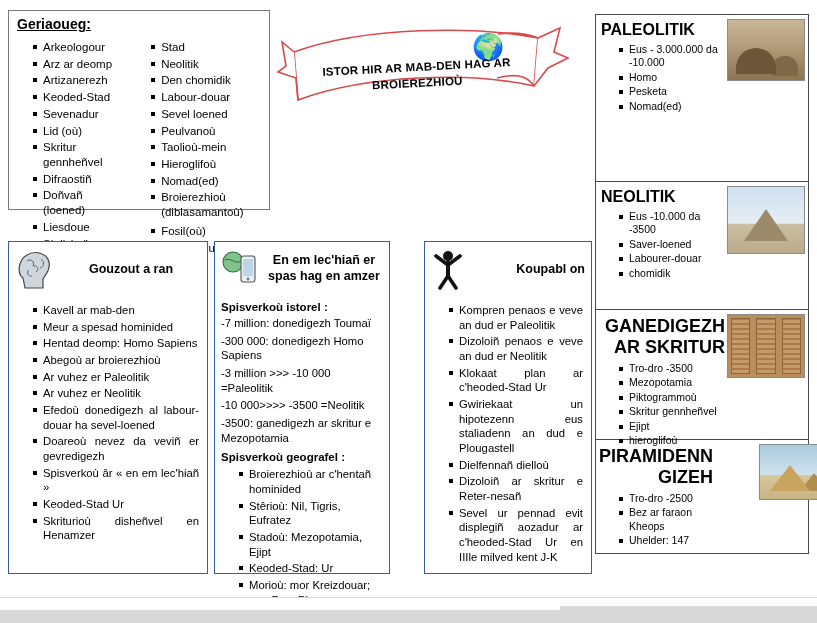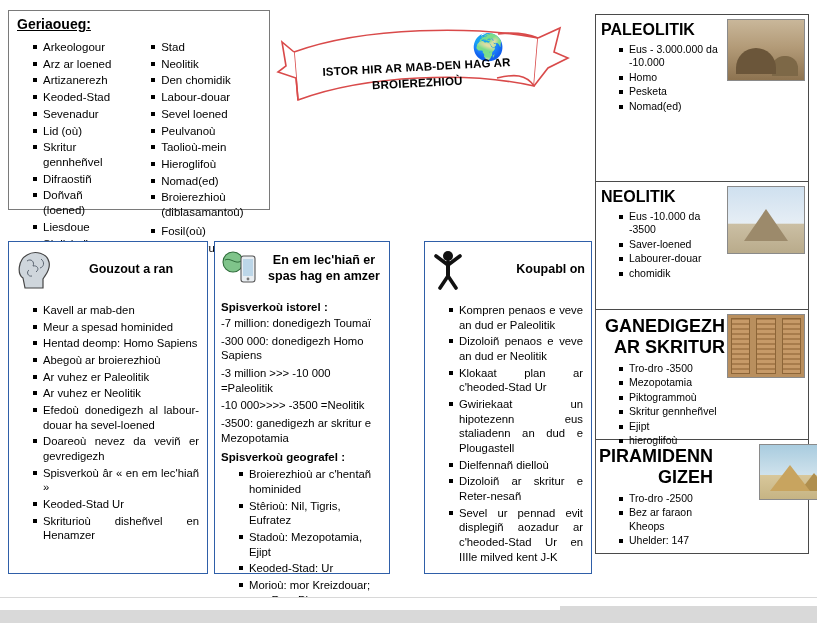--- a/index.html
+++ b/index.html
@@ -243,21 +243,21 @@
 <body>
 
 <div class="page">
 
   <div class="geriaoueg">
     <div class="title">Geriaoueg:</div>
     <div class="cols">
       <div class="colA">
         <ul class="bl">
           <li>Arkeologour</li>
-          <li>Arz ar loened</li>
+          <li>Arz ar deomp</li>
           <li>Artizanerezh</li>
           <li>Keoded-Stad</li>
           <li>Sevenadur</li>
           <li>Lid (où)</li>
           <li>Skritur gennheñvel</li>
           <li>Difraostiñ</li>
           <li>Doñvañ (loened)</li>
           <li>Liesdoue</li>
           <li>Skrib(ed)</li>
           <li>Paleolitik</li>

